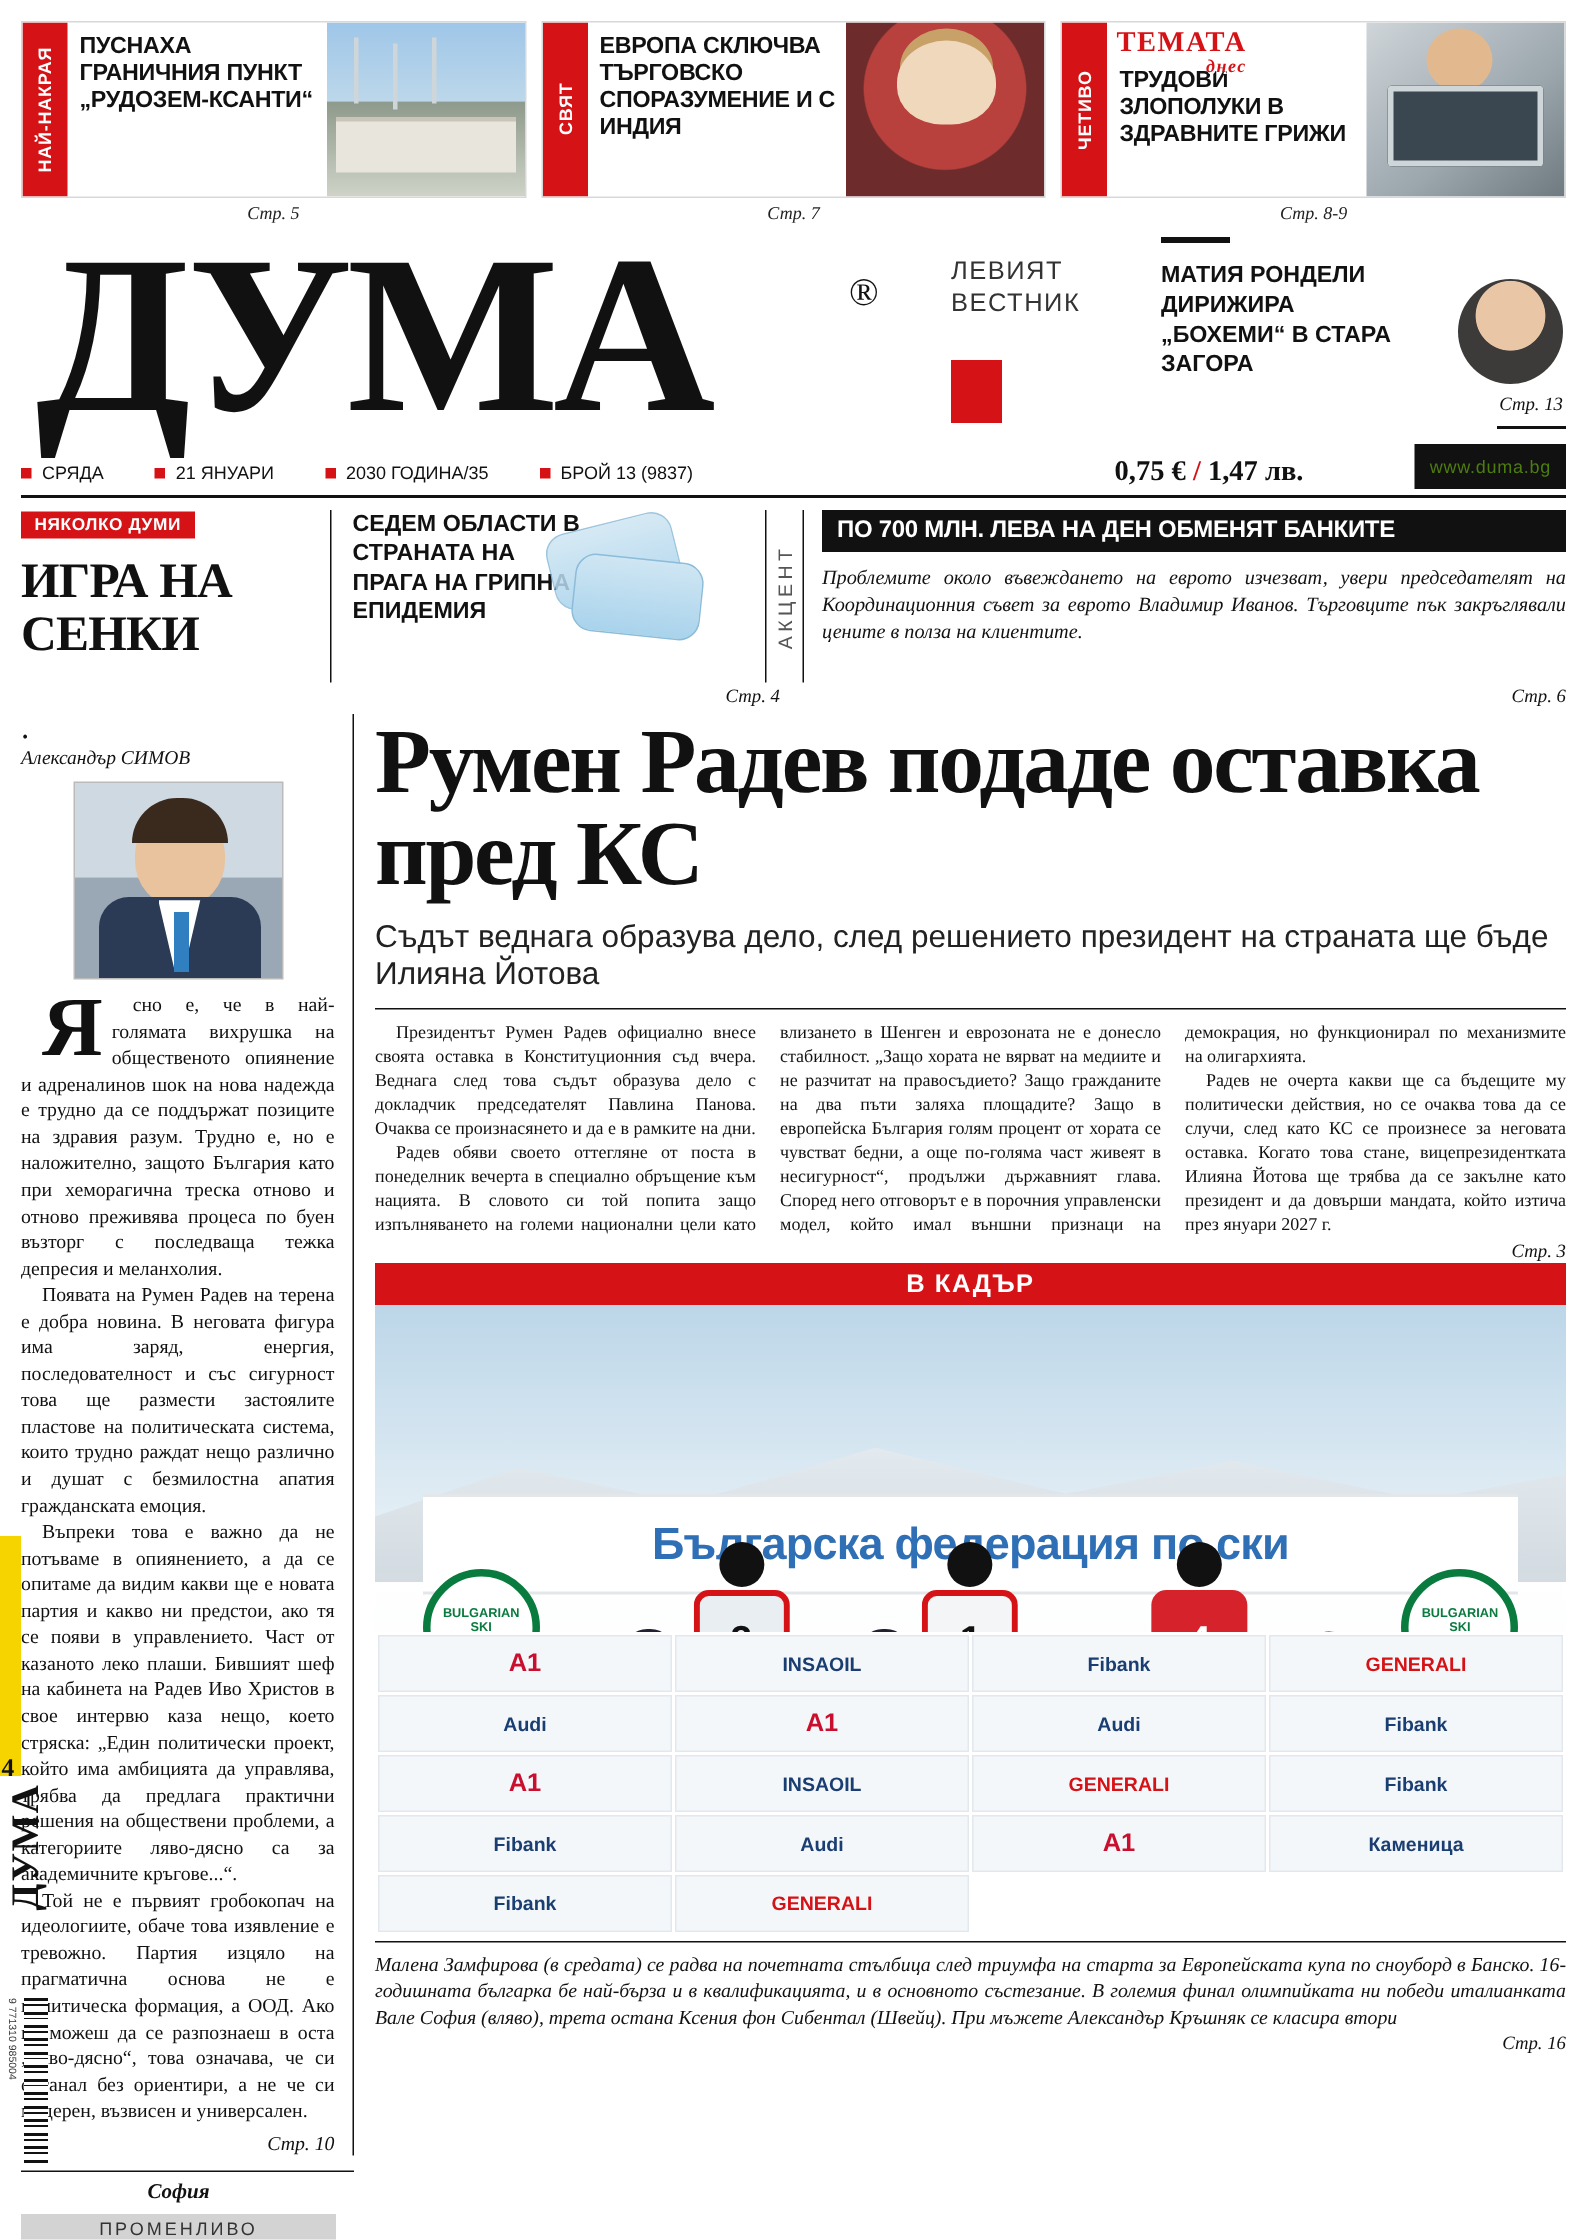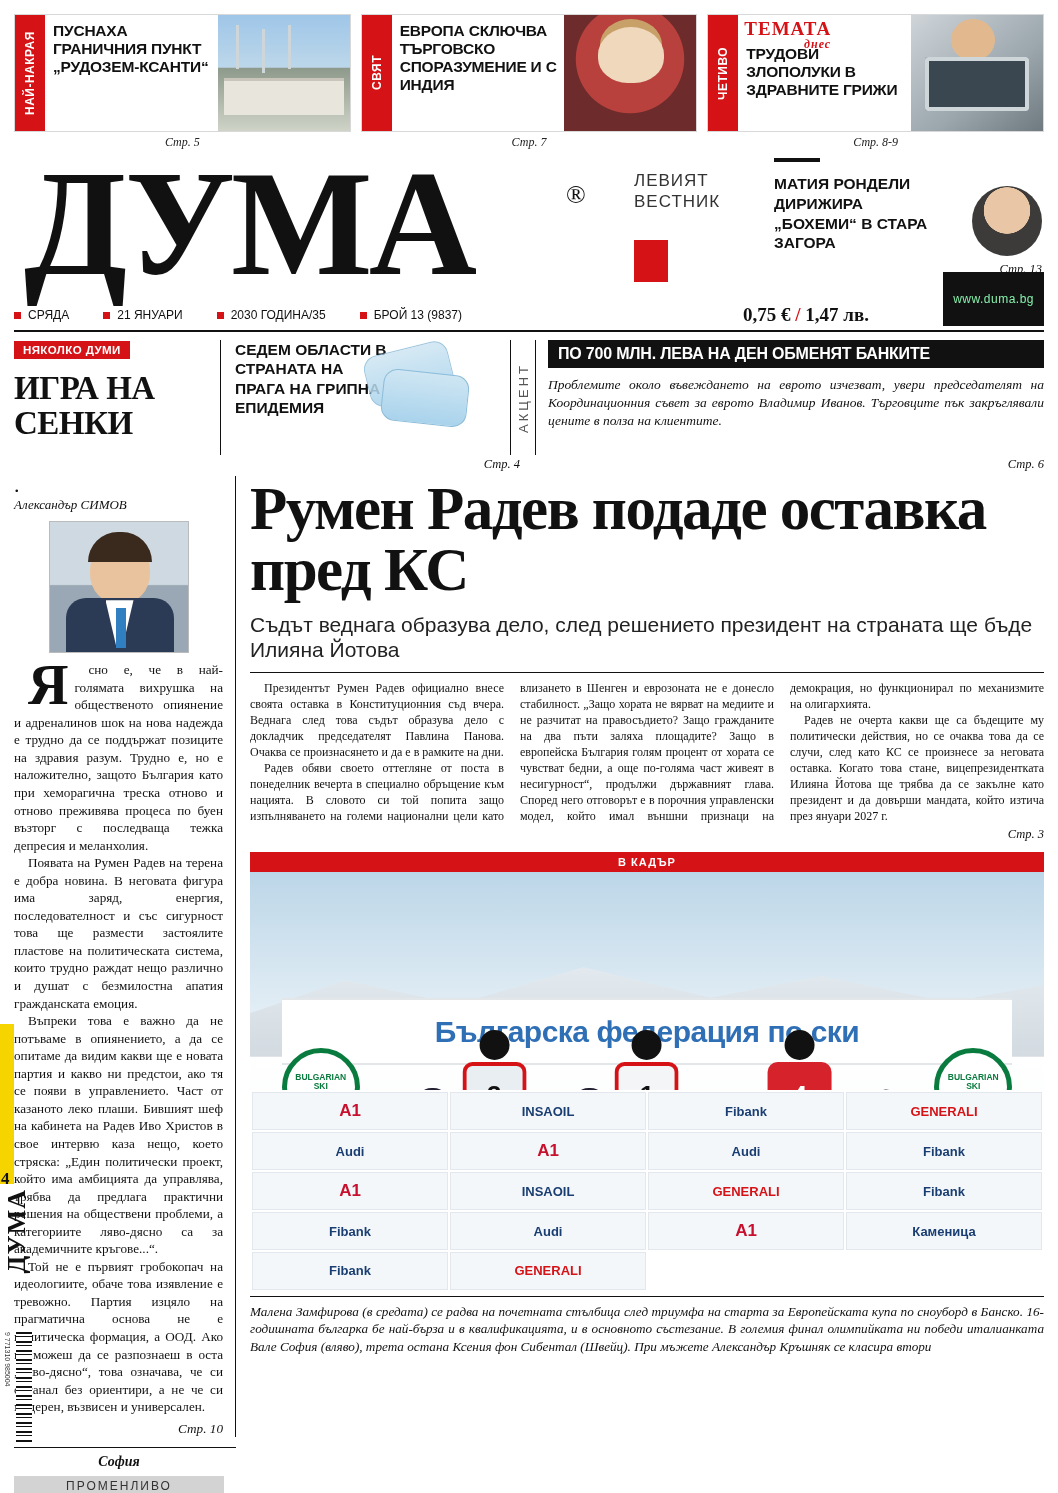--- a/index.html
+++ b/index.html
@@ -163,22 +163,22 @@
   .mast-line .item { display:flex; align-items:center; margin-right: 34px; text-align: center; }
   .sq { width:7px; height:7px; background:#d51317; margin-right:7px; display:inline-block; }
   .price {
     position:absolute; right: 175px; bottom: 4px;
     font-family:"Liberation Serif", serif; font-size: 19px;
   }
   .price b { font-weight:bold; }
   .price .sep { color:#d51317; font-weight:bold; }
   .site {
     position:absolute; right: 0; bottom: 4px;
-    background:#111; color:#86efac; font-family:"Liberation Sans",sans-serif;
-    font-size: 12px; padding: 20px 10px; letter-spacing:.5px;
+    background:#111; color:#4d7c0f; font-family:"Liberation Sans",sans-serif;
+    font-size: 12px; padding: 8px 10px; letter-spacing:.5px;
   }
 
   
   .band {
     display:flex; margin: 8px 14px 0 14px; height: 115px;
   }
   .band-col1 { width: 206px; padding-right: 10px; }
   .kicker {
     display:inline-block; background:#d51317; color:#fff;
     font-family:"Liberation Sans",sans-serif; font-weight:bold; font-size:11.5px;
@@ -283,22 +283,22 @@
     font-family:"Liberation Serif", serif; font-size: 12px; line-height:1.33;
     text-align: justify; hyphens:auto;
   }
   .cols3 p { text-indent: 14px; }
   .cols3 p.first { text-indent: 14px; }
   .stp-right { text-align:right; font-style:italic; font-size: 12.5px; margin-top: 2px; }
 
   
   .kadr-bar {
     background:#d51317; color:#fff; text-align:center;
-    font-family:"Liberation Sans",sans-serif; font-weight:bold; font-size: 11px;
-    padding: 4px 0; letter-spacing: 1px; margin-top: 10px;
+    font-family:"Liberation Sans",sans-serif; font-weight:bold; font-size: 17px;
+    padding: 4px 0; letter-spacing: 1px; 
   }
   .photo {
     position:relative; width:100%; height: 420px; overflow:hidden;
     background: linear-gradient(#cfe1ef 0%, #e7f0f6 42%, #ffffff 43%, #f2f6f9 100%);
   }
   .photo .sky { position:absolute; inset: 0 0 62% 0; background:linear-gradient(#bcd6e8,#e8f1f7); }
   .photo .mountain {
     position:absolute; left:0; right:0; top: 18%; height: 26%;
     background: linear-gradient(#e9eef2, #cfd8de);
     clip-path: polygon(0 60%, 12% 30%, 26% 52%, 42% 18%, 58% 46%, 72% 26%, 88% 50%, 100% 34%, 100% 100%, 0 100%);
@@ -594,20 +594,21 @@
           <div class="sp">Fibank</div>
           <div class="sp">Audi</div>
           <div class="sp a1">A1</div>
           <div class="sp">Каменица</div>
           <div class="sp">Fibank</div>
           <div class="sp red">GENERALI</div>
         </div>
       </div>
 
       <div class="caption">Малена Замфирова (в средата) се радва на почетната стълбица след триумфа на старта за Европейската купа по сноуборд в Банско. 16-годишната българка бе най-бърза и в квалификацията, и в основното състезание. В големия финал олимпийката ни победи италианката Вале София (вляво), трета остана Ксения фон Сибентал (Швейц). При мъжете Александър Кръшняк се класира втори</div>
+      <div class="stp-right">Стр. 16</div>
     </div>
   </div>
 
   <div class="weather">
     <div class="city">София</div>
     <div class="state">ПРОМЕНЛИВО</div>
 
   </div>
 
   <div class="side-yellow"></div>

